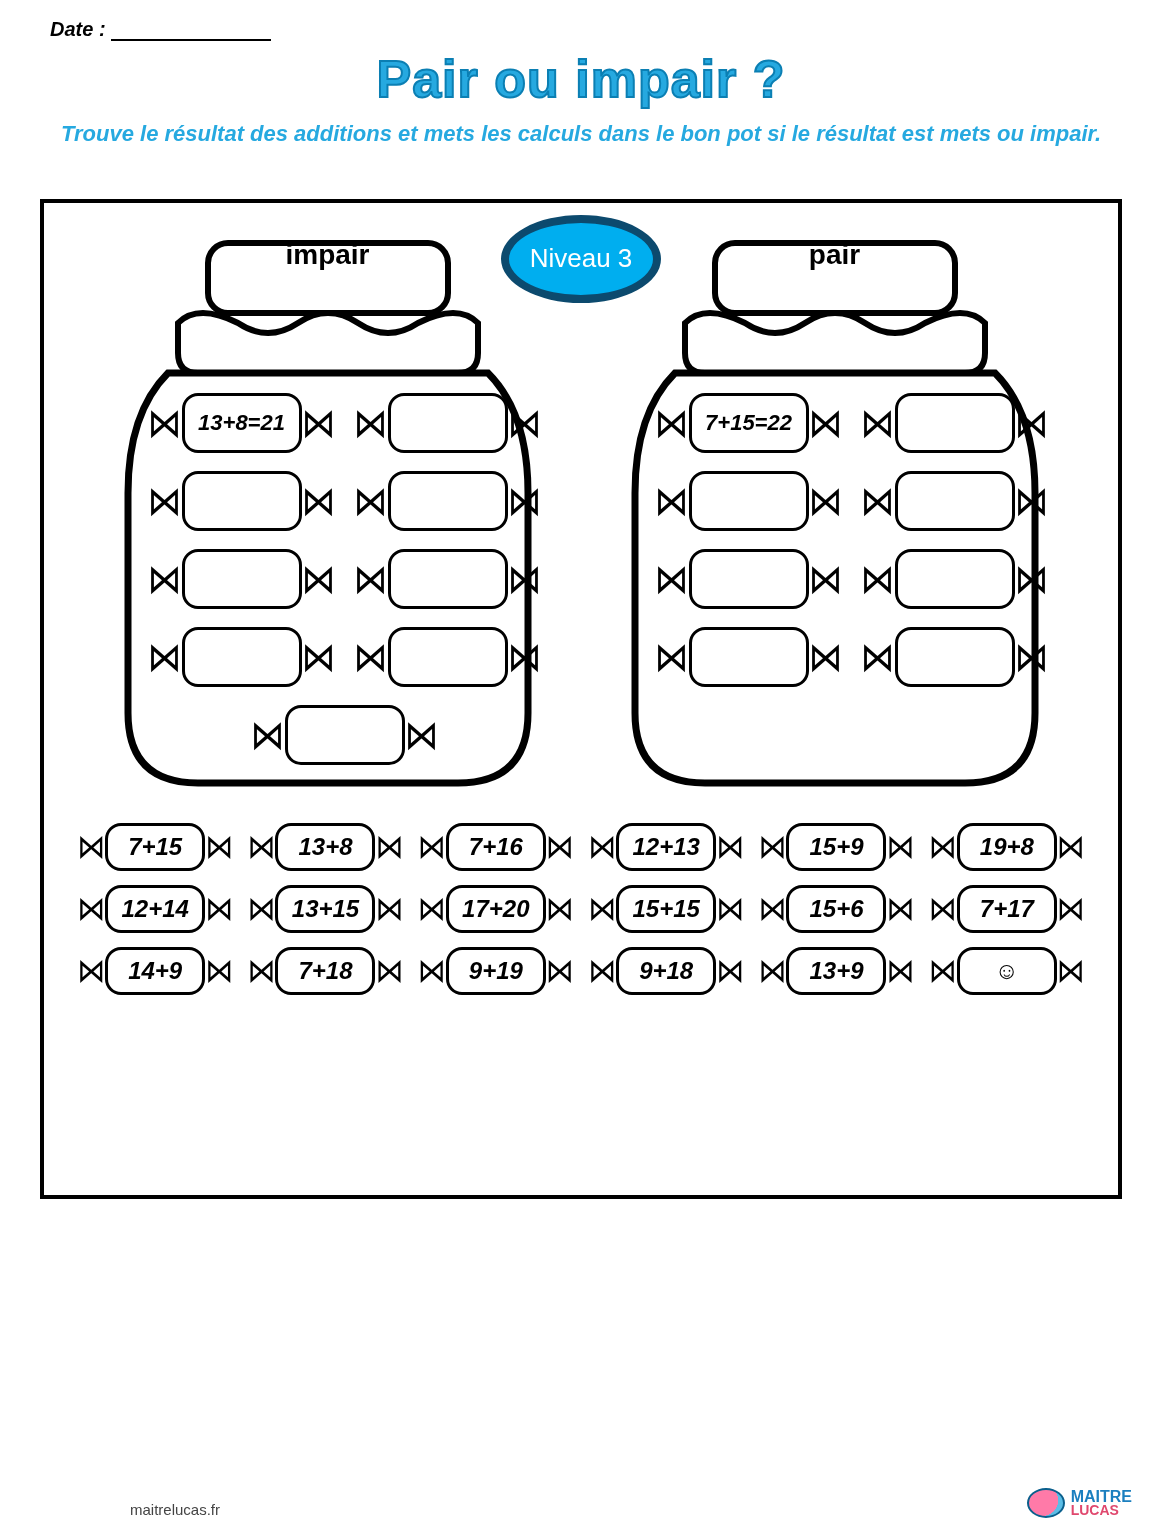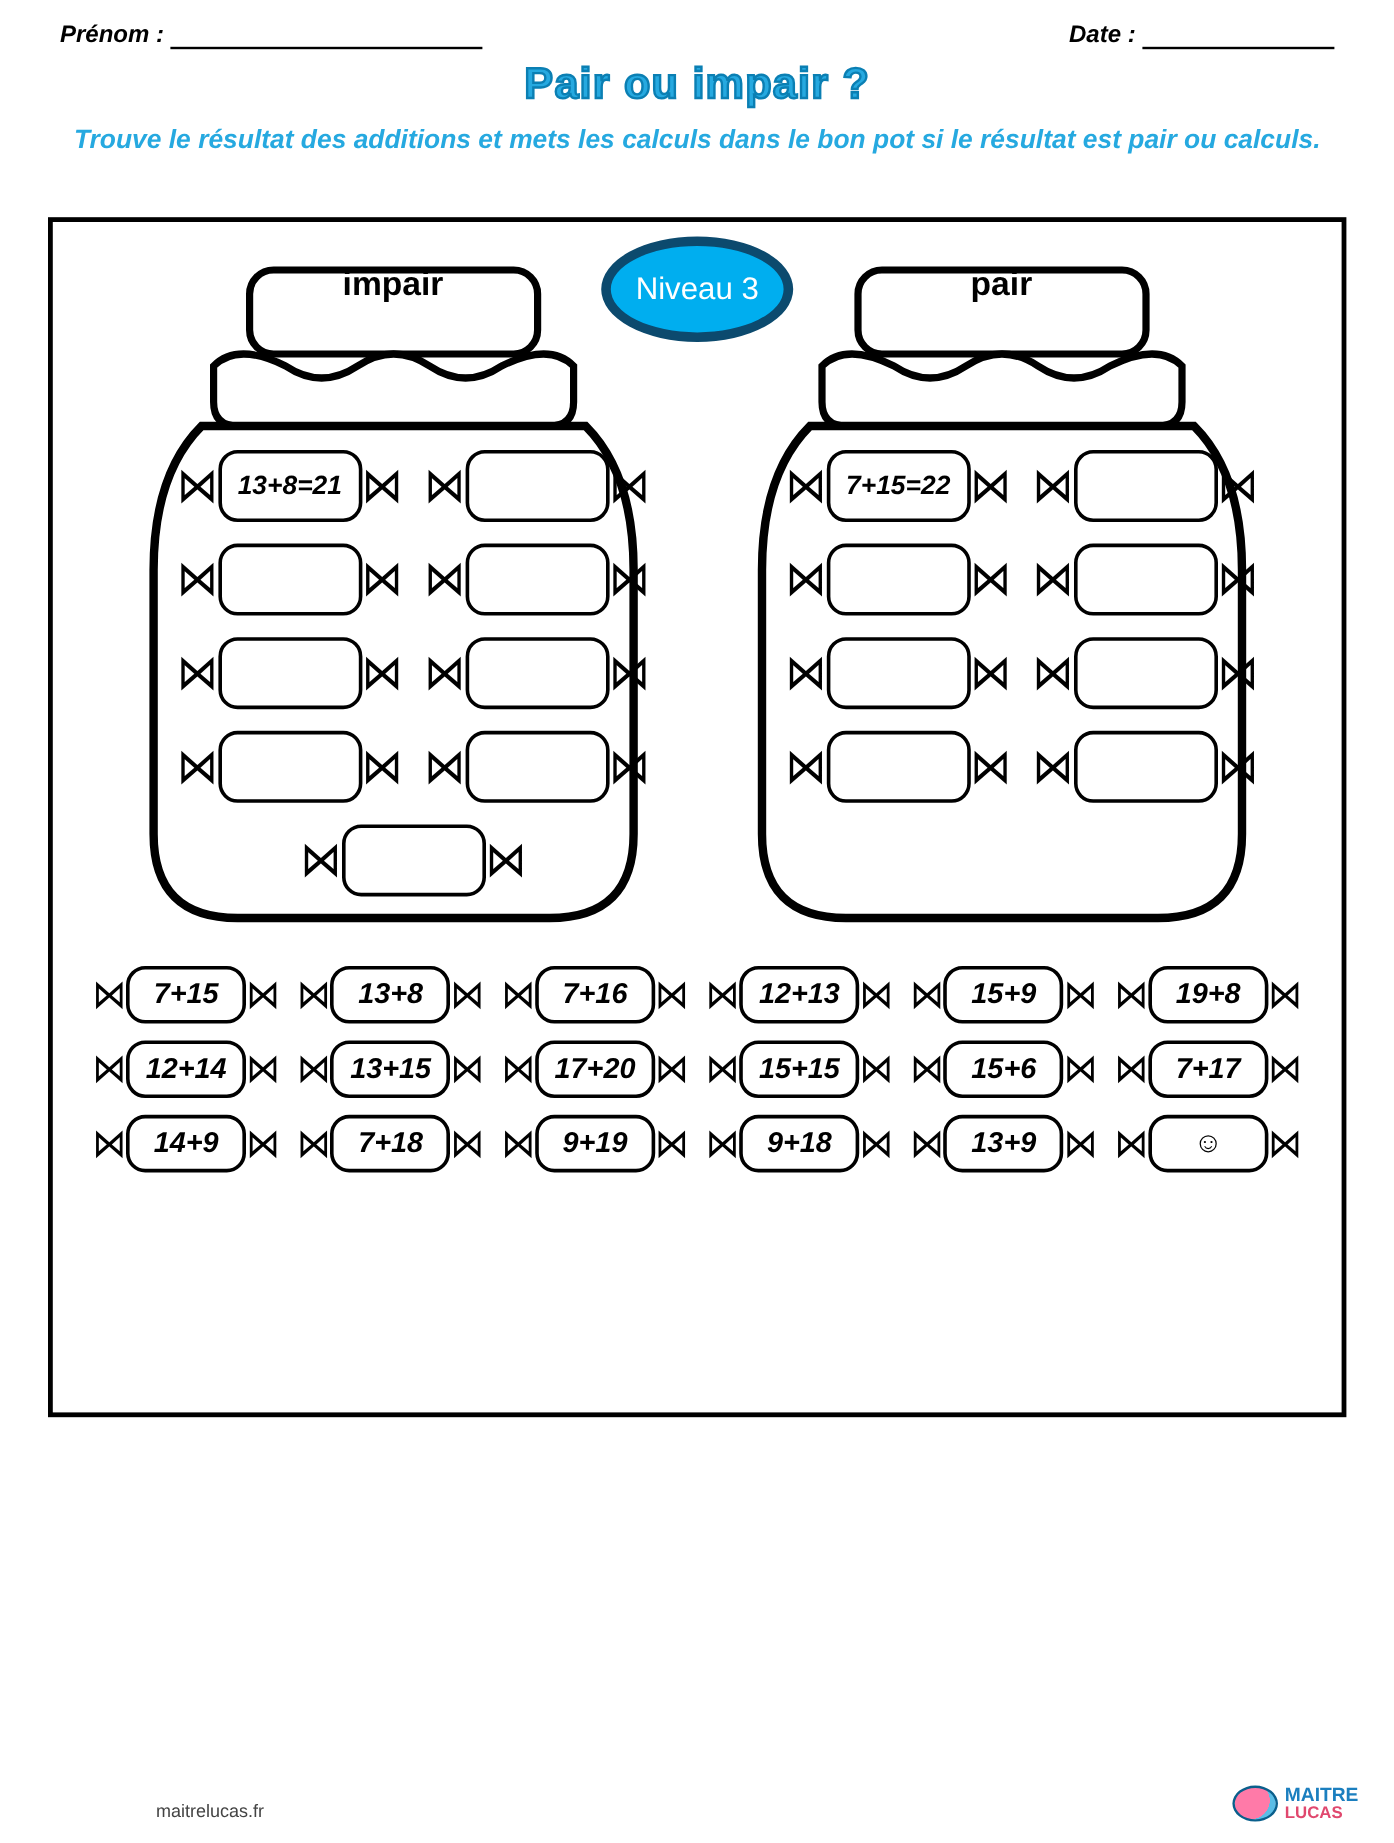--- a/index.html
+++ b/index.html
@@ -21,21 +21,21 @@
     font-style: italic;
   }
   .header .line {
     display: inline-block;
     border-bottom: 2px solid #000;
     height: 22px;
     vertical-align: bottom;
   }
   .title {
     text-align: center;
-    font-size: 36px;
+    font-size: 52px;
     font-weight: 900;
     color: #26A9E0;
     -webkit-text-stroke: 2px #0b7fb3;
     letter-spacing: 1px;
     margin-top: 8px;
   }
   .subtitle {
     text-align: center;
     font-size: 22px;
     font-weight: bold;
@@ -159,31 +159,27 @@
     border-radius: 50%;
   }
   .logo .txt { line-height: 0.95; }
   .logo .txt .l2 { color: #e0486e; font-size: 14px; }
 </style>
 </head>
 <body>
 
 <div class="header">
   <div>
-    <span>Prénom :</span>
-    <span class="line" style="width:260px"></span>
-  </div>
-  <div>
     <span>Date :</span>
     <span class="line" style="width:160px"></span>
   </div>
 </div>
 
 <div class="title">Pair ou impair ?</div>
-<div class="subtitle">Trouve le résultat des additions et mets les calculs dans le bon pot si le résultat est pair ou calculs.</div>
+<div class="subtitle">Trouve le résultat des additions et mets les calculs dans le bon pot si le résultat est mets ou impair.</div>
 
 <div class="sheet">
 
   <div class="level-badge">
     <span>Niveau 3</span>
   </div>
 
   <div class="jars">
 
     <div class="jar">

